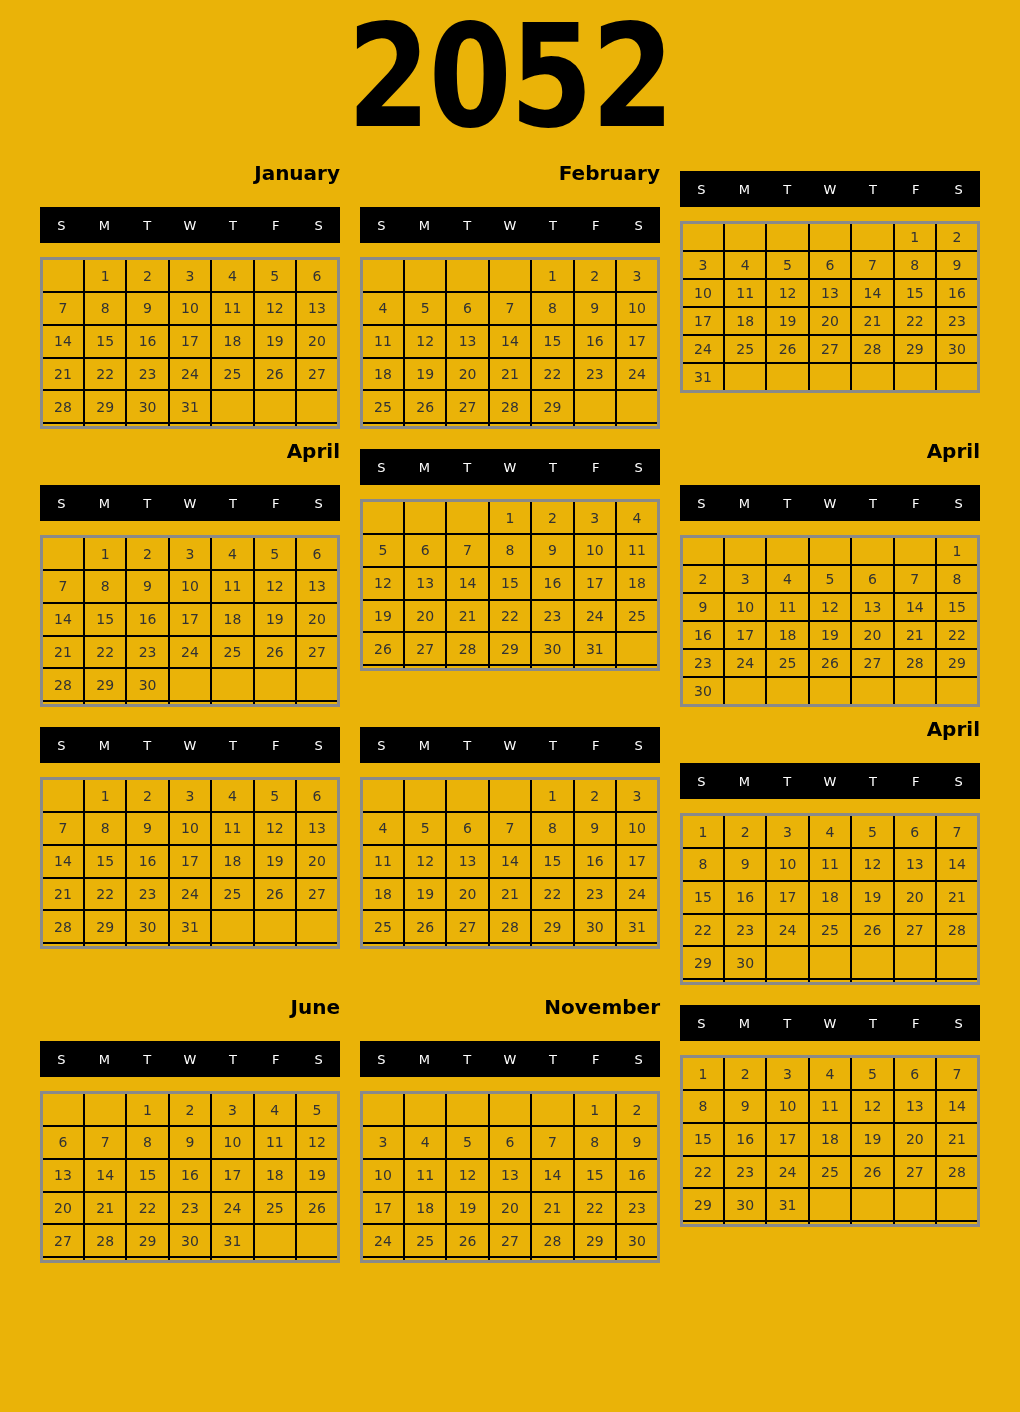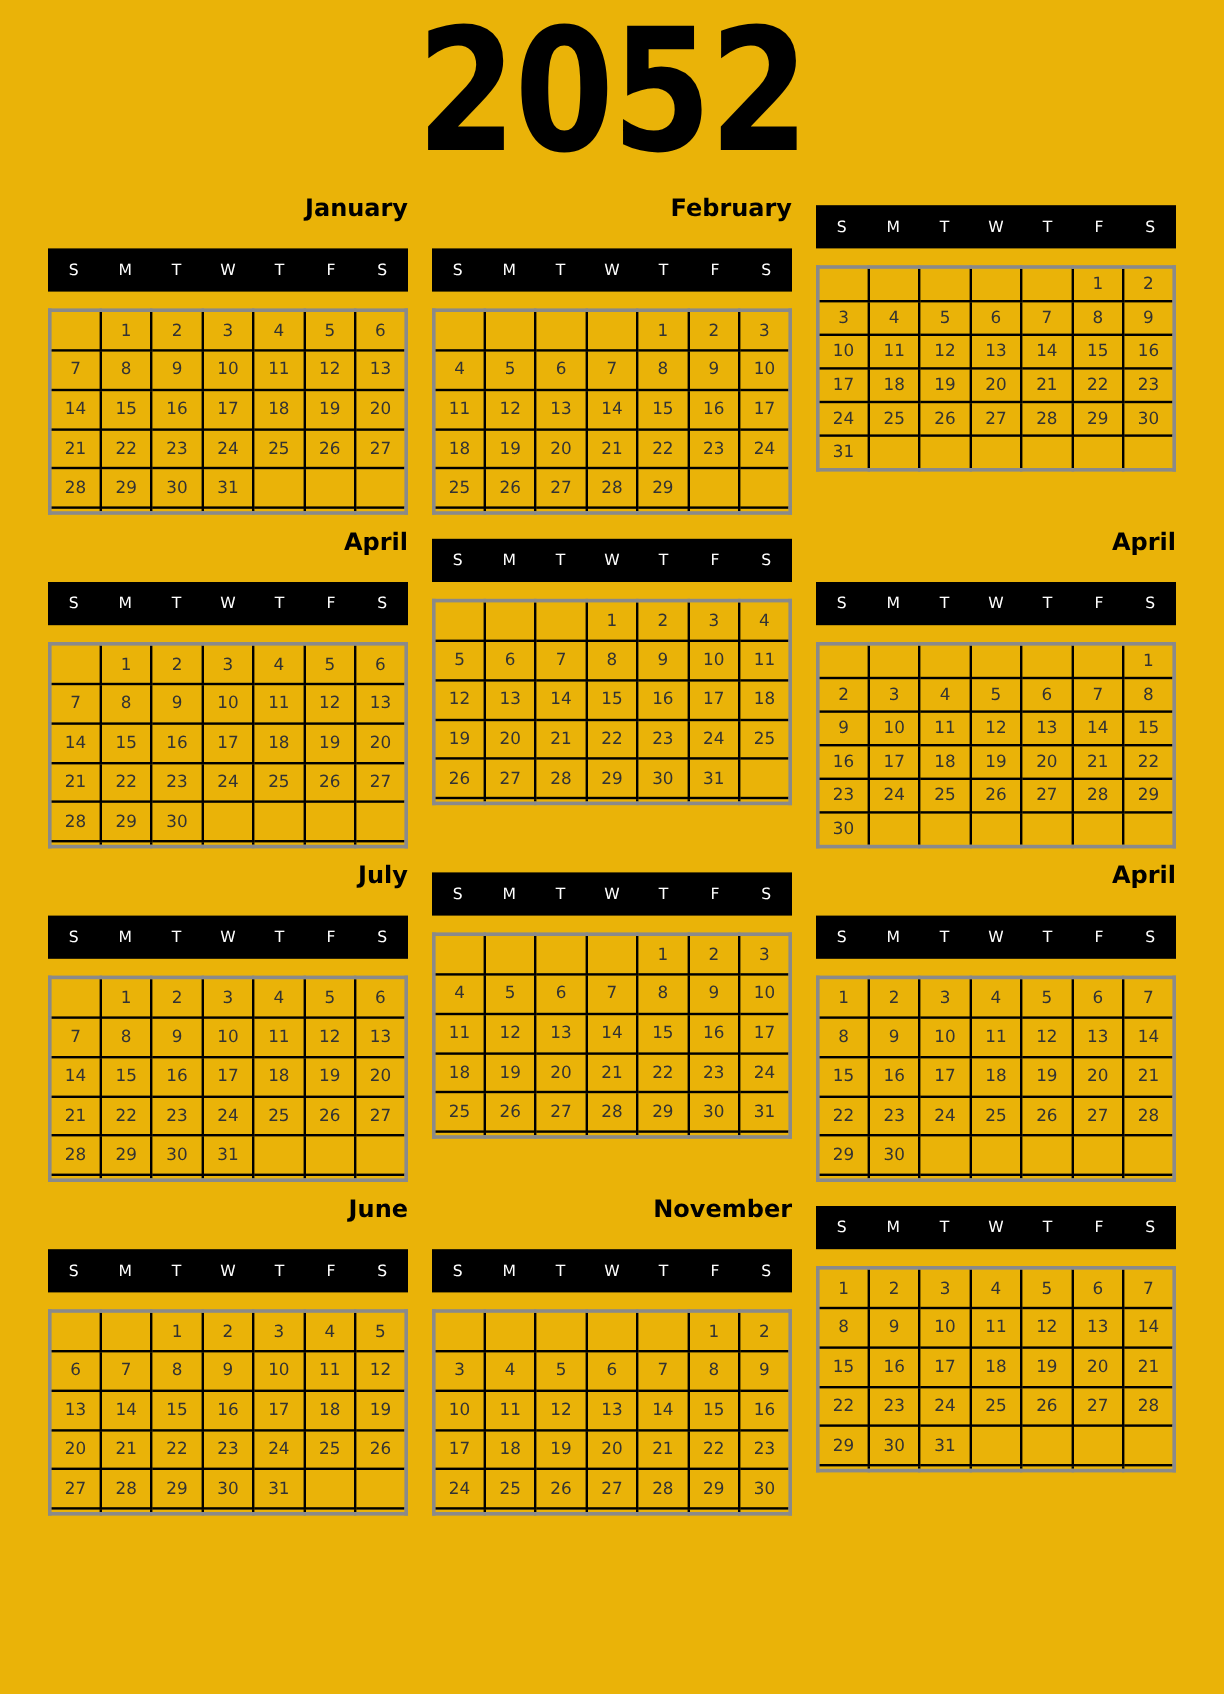--- a/index.html
+++ b/index.html
@@ -513,21 +513,20 @@
               <td></td>
               <td></td>
               <td></td>
               <td></td>
             </tr>
           </tbody>
     </table>
   </div>
 
   <div class="month">
-    <div class="month-name">July</div>
     <div class="dow-header">
           <div class="dow-cell">S</div>
           <div class="dow-cell">M</div>
           <div class="dow-cell">T</div>
           <div class="dow-cell">W</div>
           <div class="dow-cell">T</div>
           <div class="dow-cell">F</div>
           <div class="dow-cell">S</div>
         </div>
     <table class="days-table">

